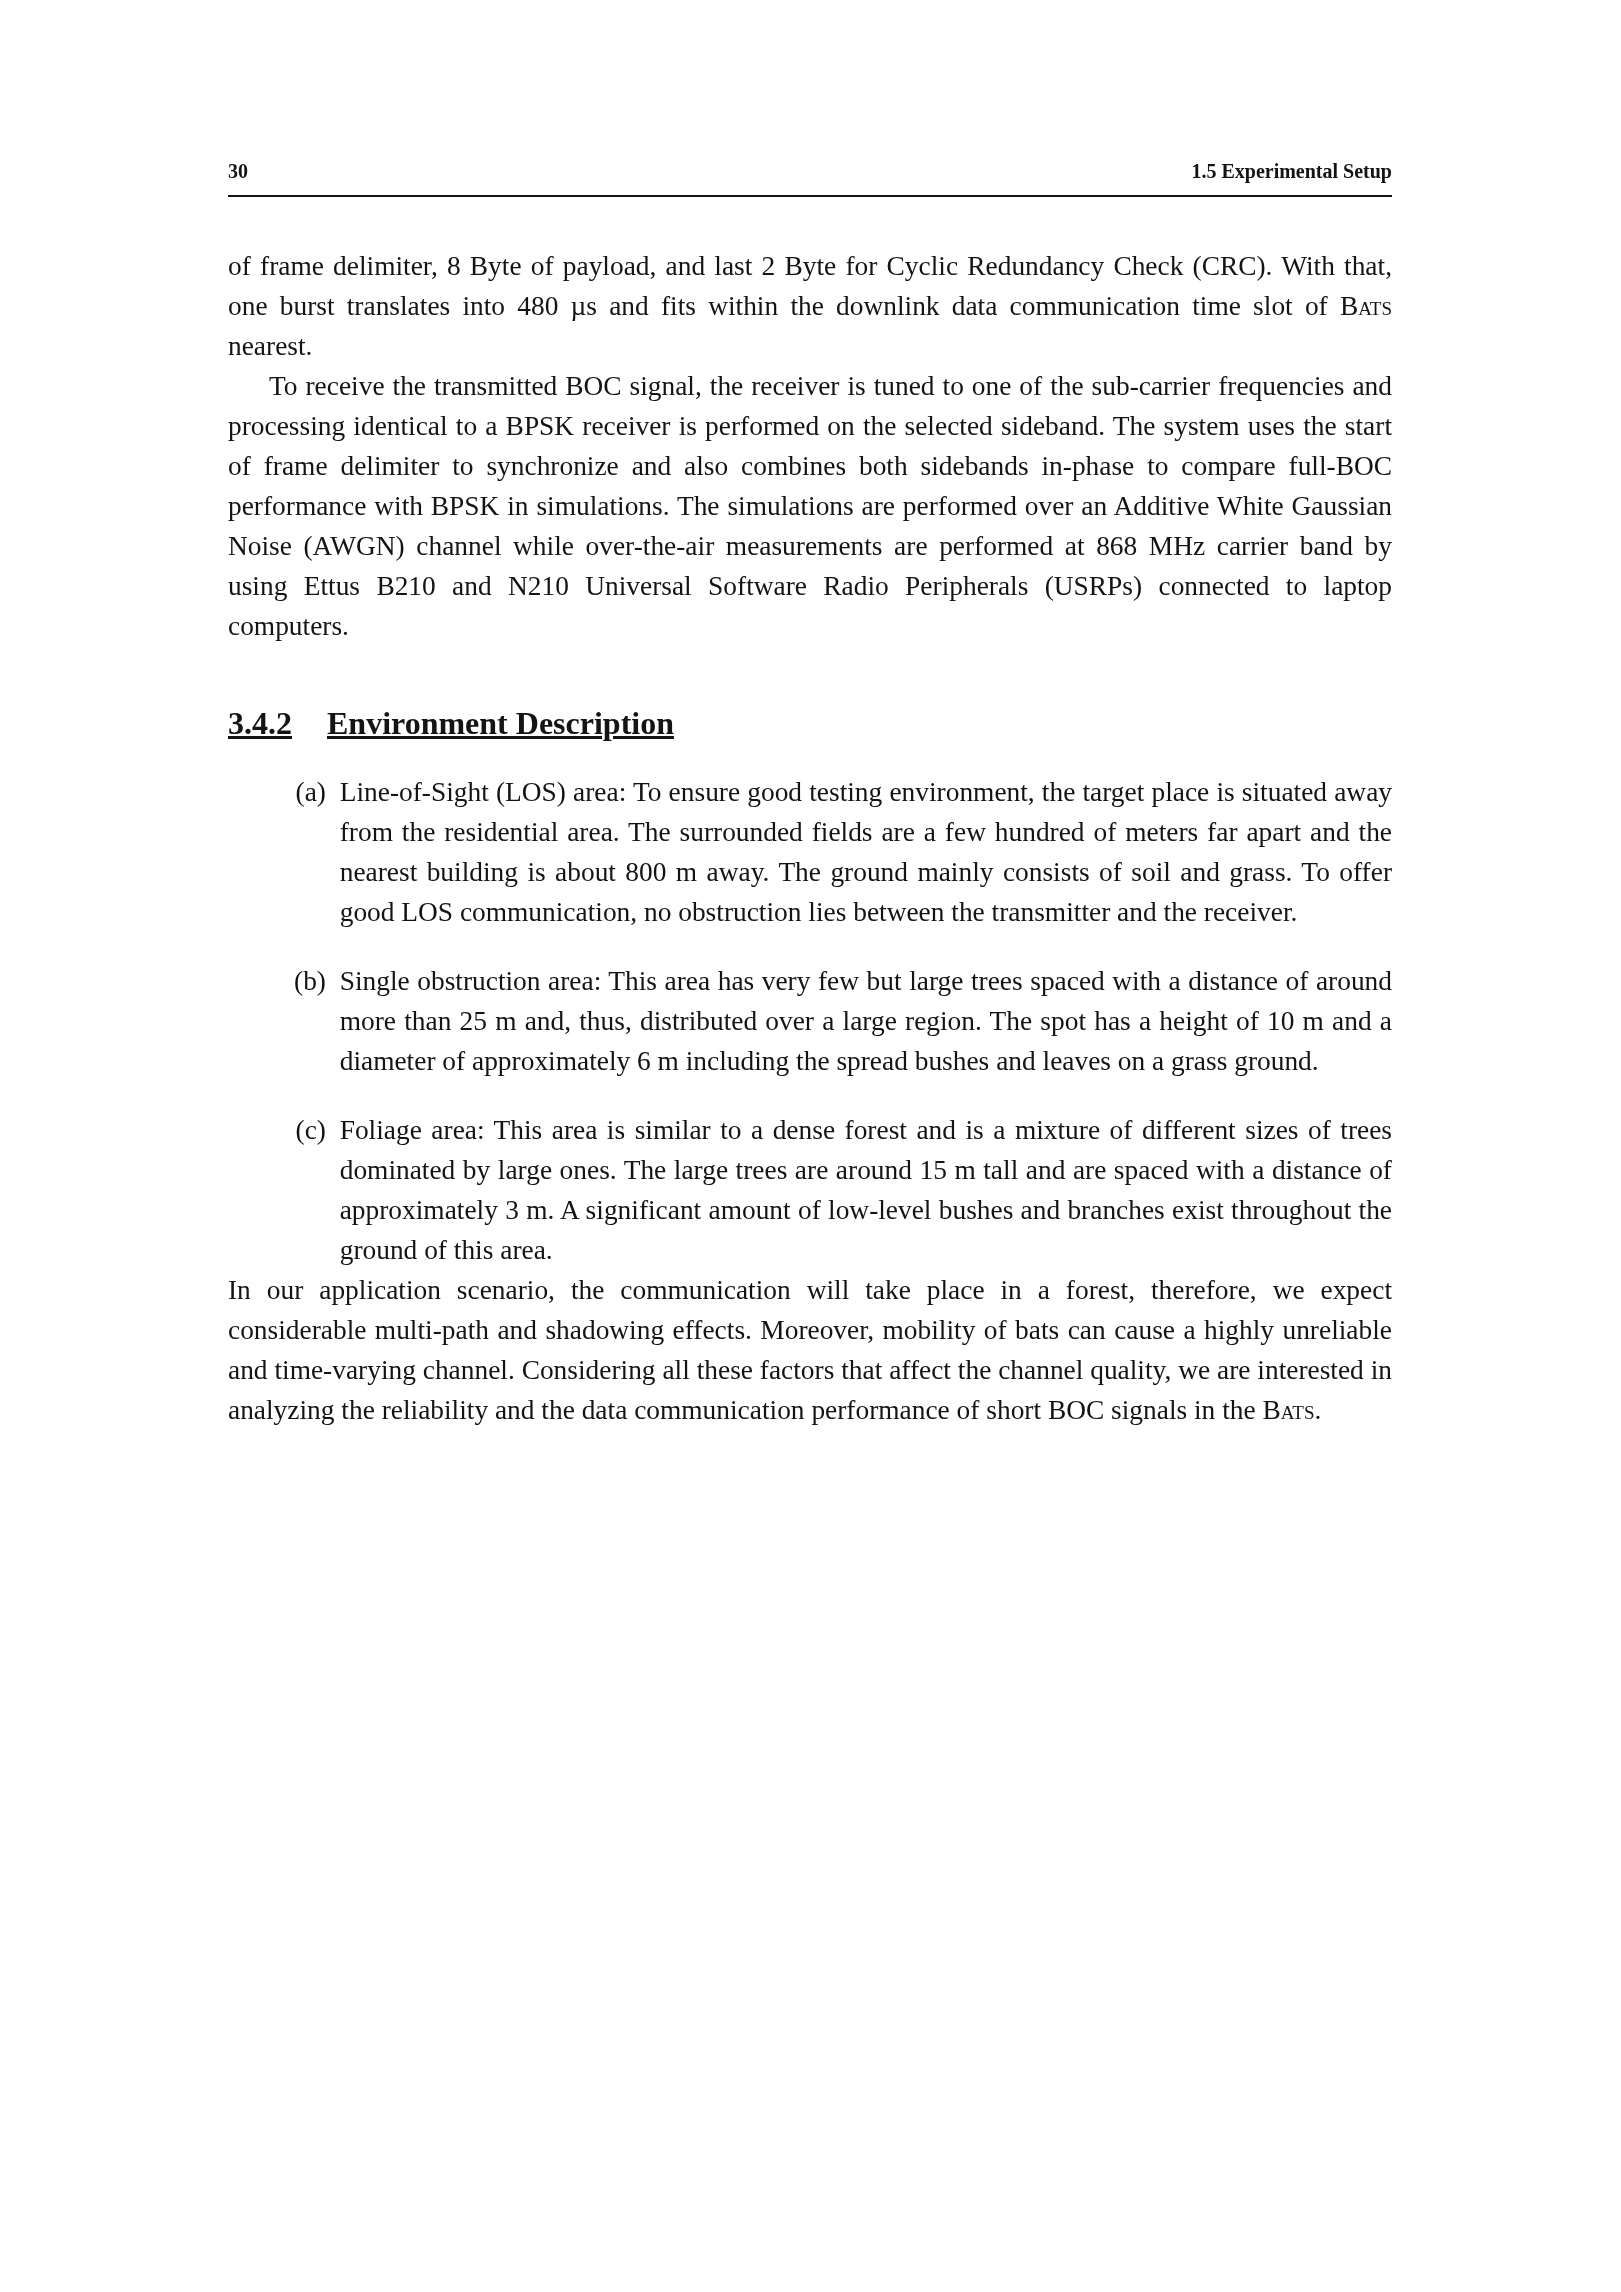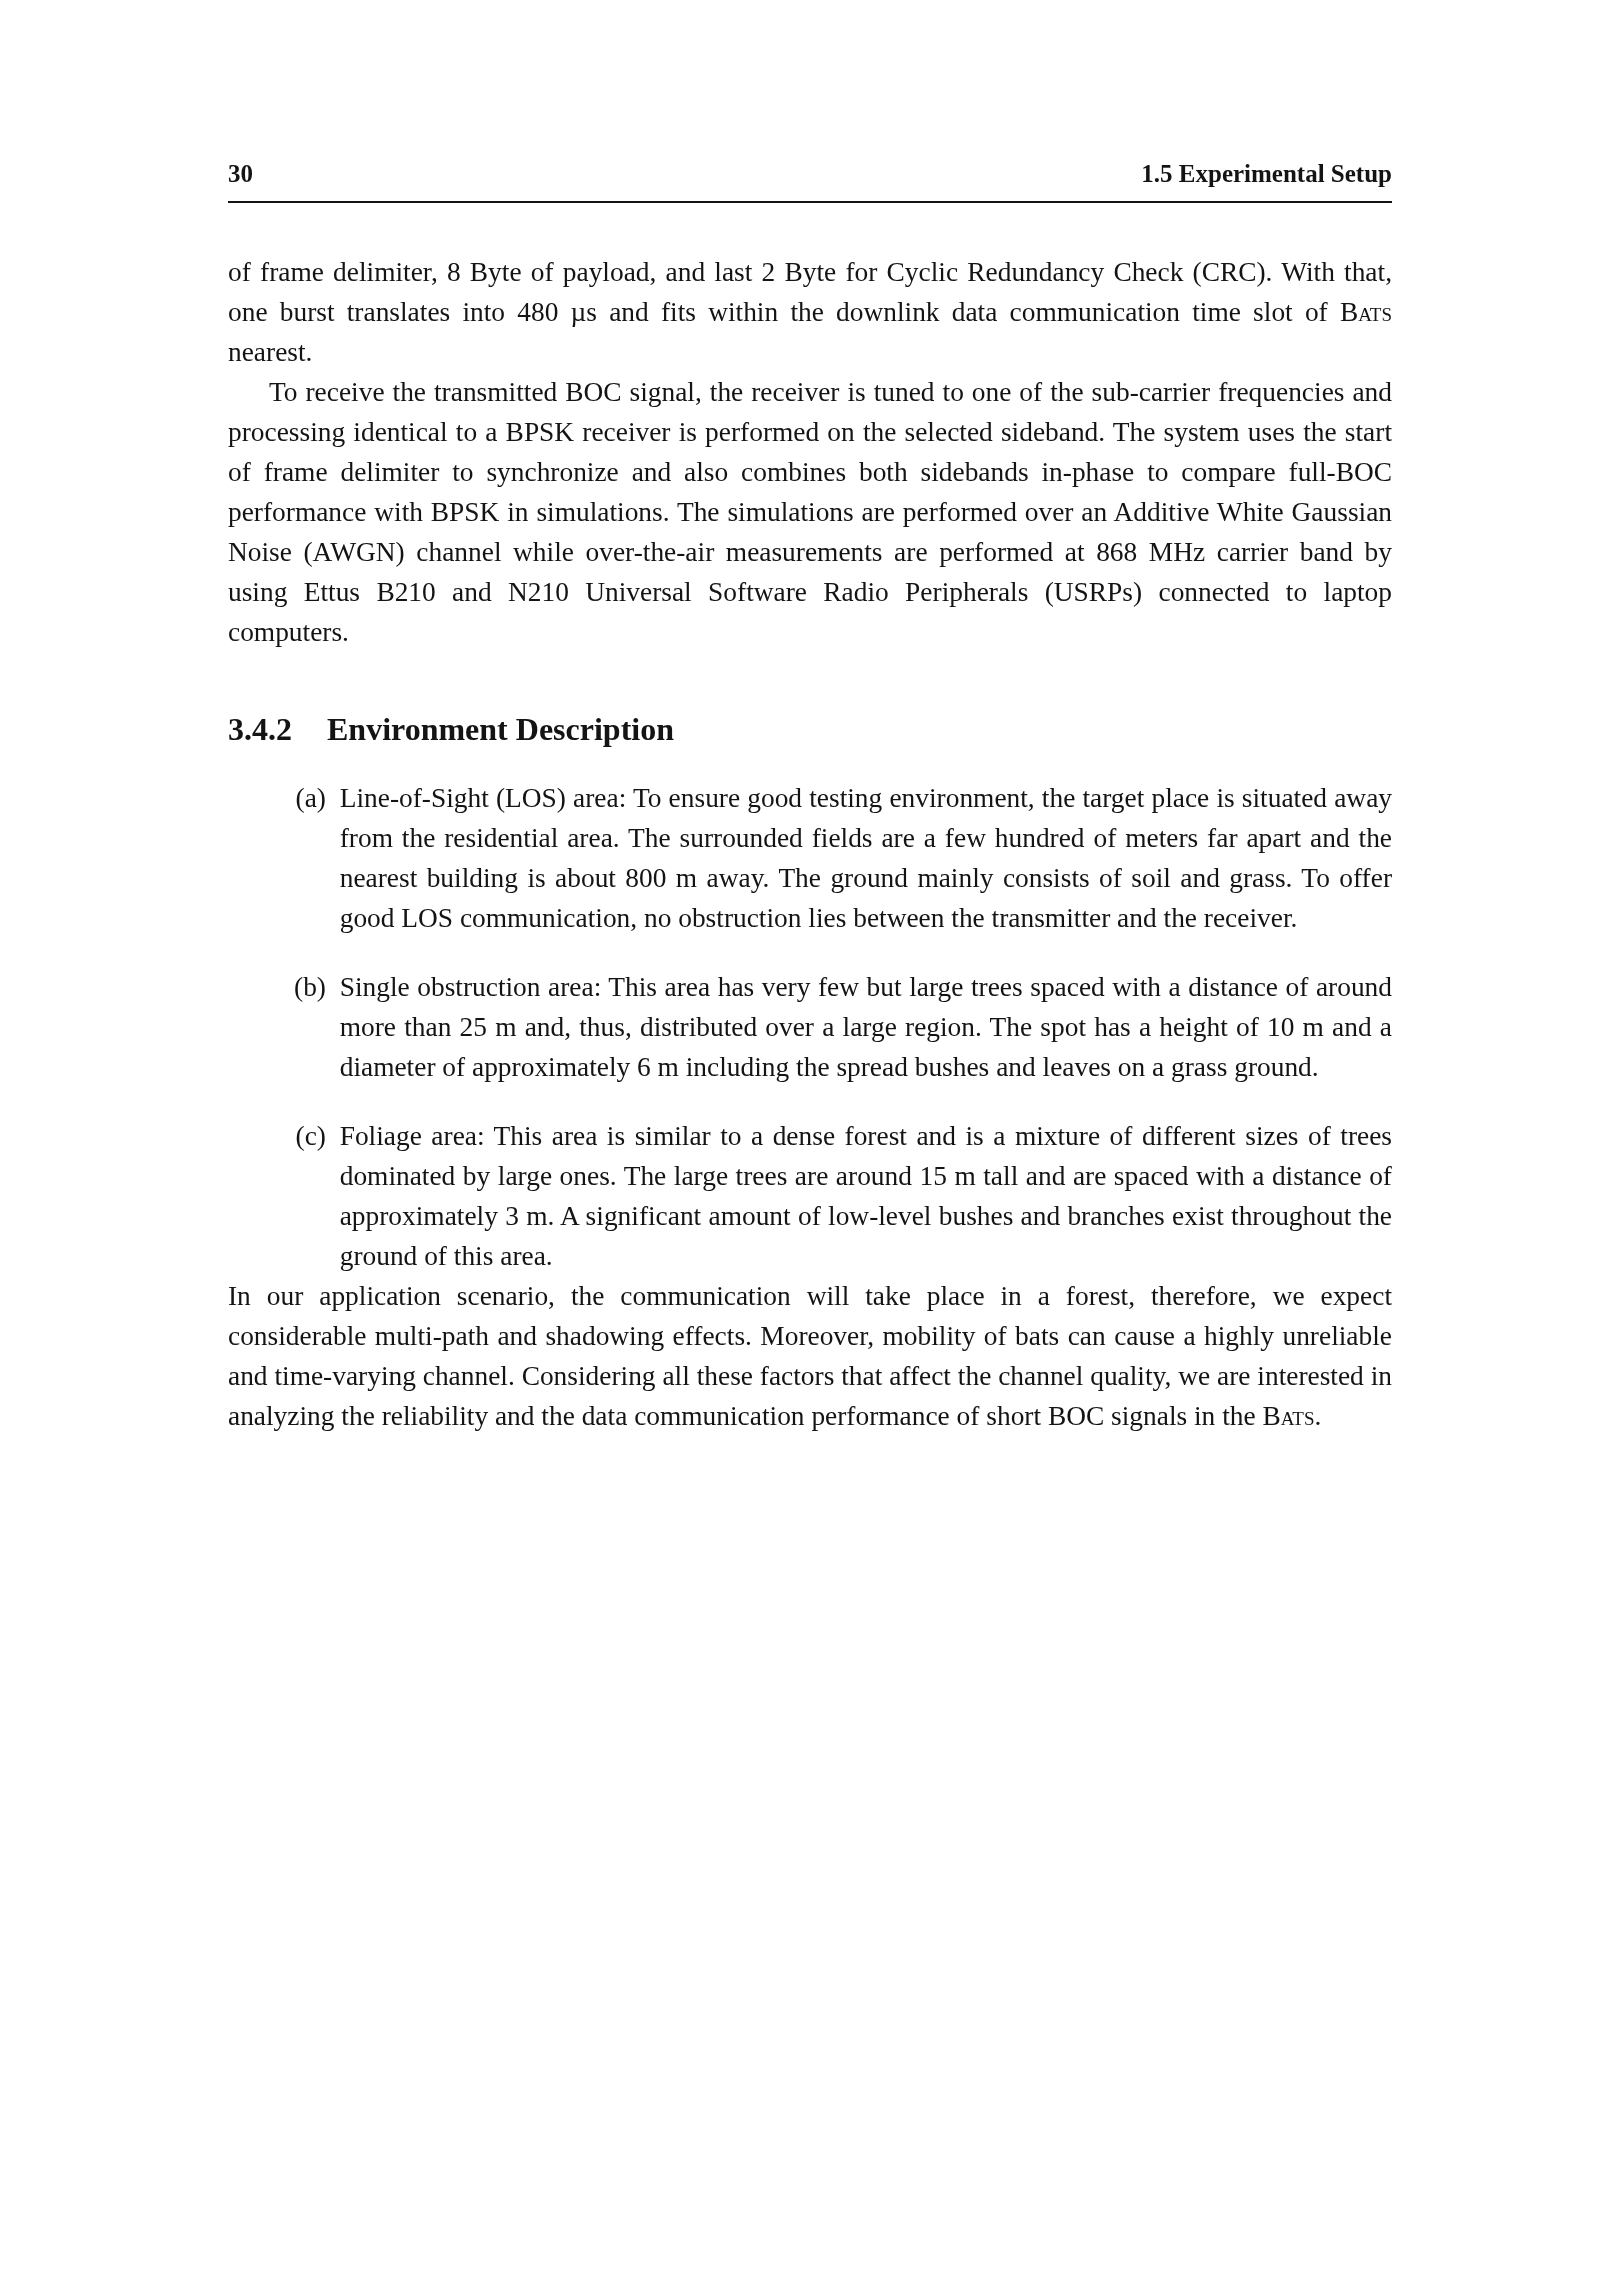--- a/index.html
+++ b/index.html
@@ -23,21 +23,21 @@
     position: absolute;
     left: 228px;
     top: 159px;
     width: 1164px;
   }
   .header-row {
     display: flex;
     justify-content: space-between;
     align-items: baseline;
     font-weight: bold;
-    font-size: 25px;
+    font-size: 20px;
     line-height: 1.2;
   }
   .header-rule {
     border-bottom: 2px solid #141414;
     margin-top: 11.8px;
   }
   .page-body {
     margin-top: 49px;
     font-size: 27.4px;
     line-height: 1.46;
@@ -46,20 +46,21 @@
   .para { margin: 0; }
   .para.indent { text-indent: 41px; }
   .section-heading {
     display: block;
     font-size: 32px;
     font-weight: bold;
     line-height: 1.25;
     margin-top: 57px;
     margin-bottom: 27.4px;
     text-align: left;
+    text-decoration: underline;
   }
   .sec-num { margin-right: 35px; }
   .site-list {
     list-style: none;
     margin-top: 7.8px;
   }
   .list-item {
     display: flex;
     margin-top: 29px;
   }

